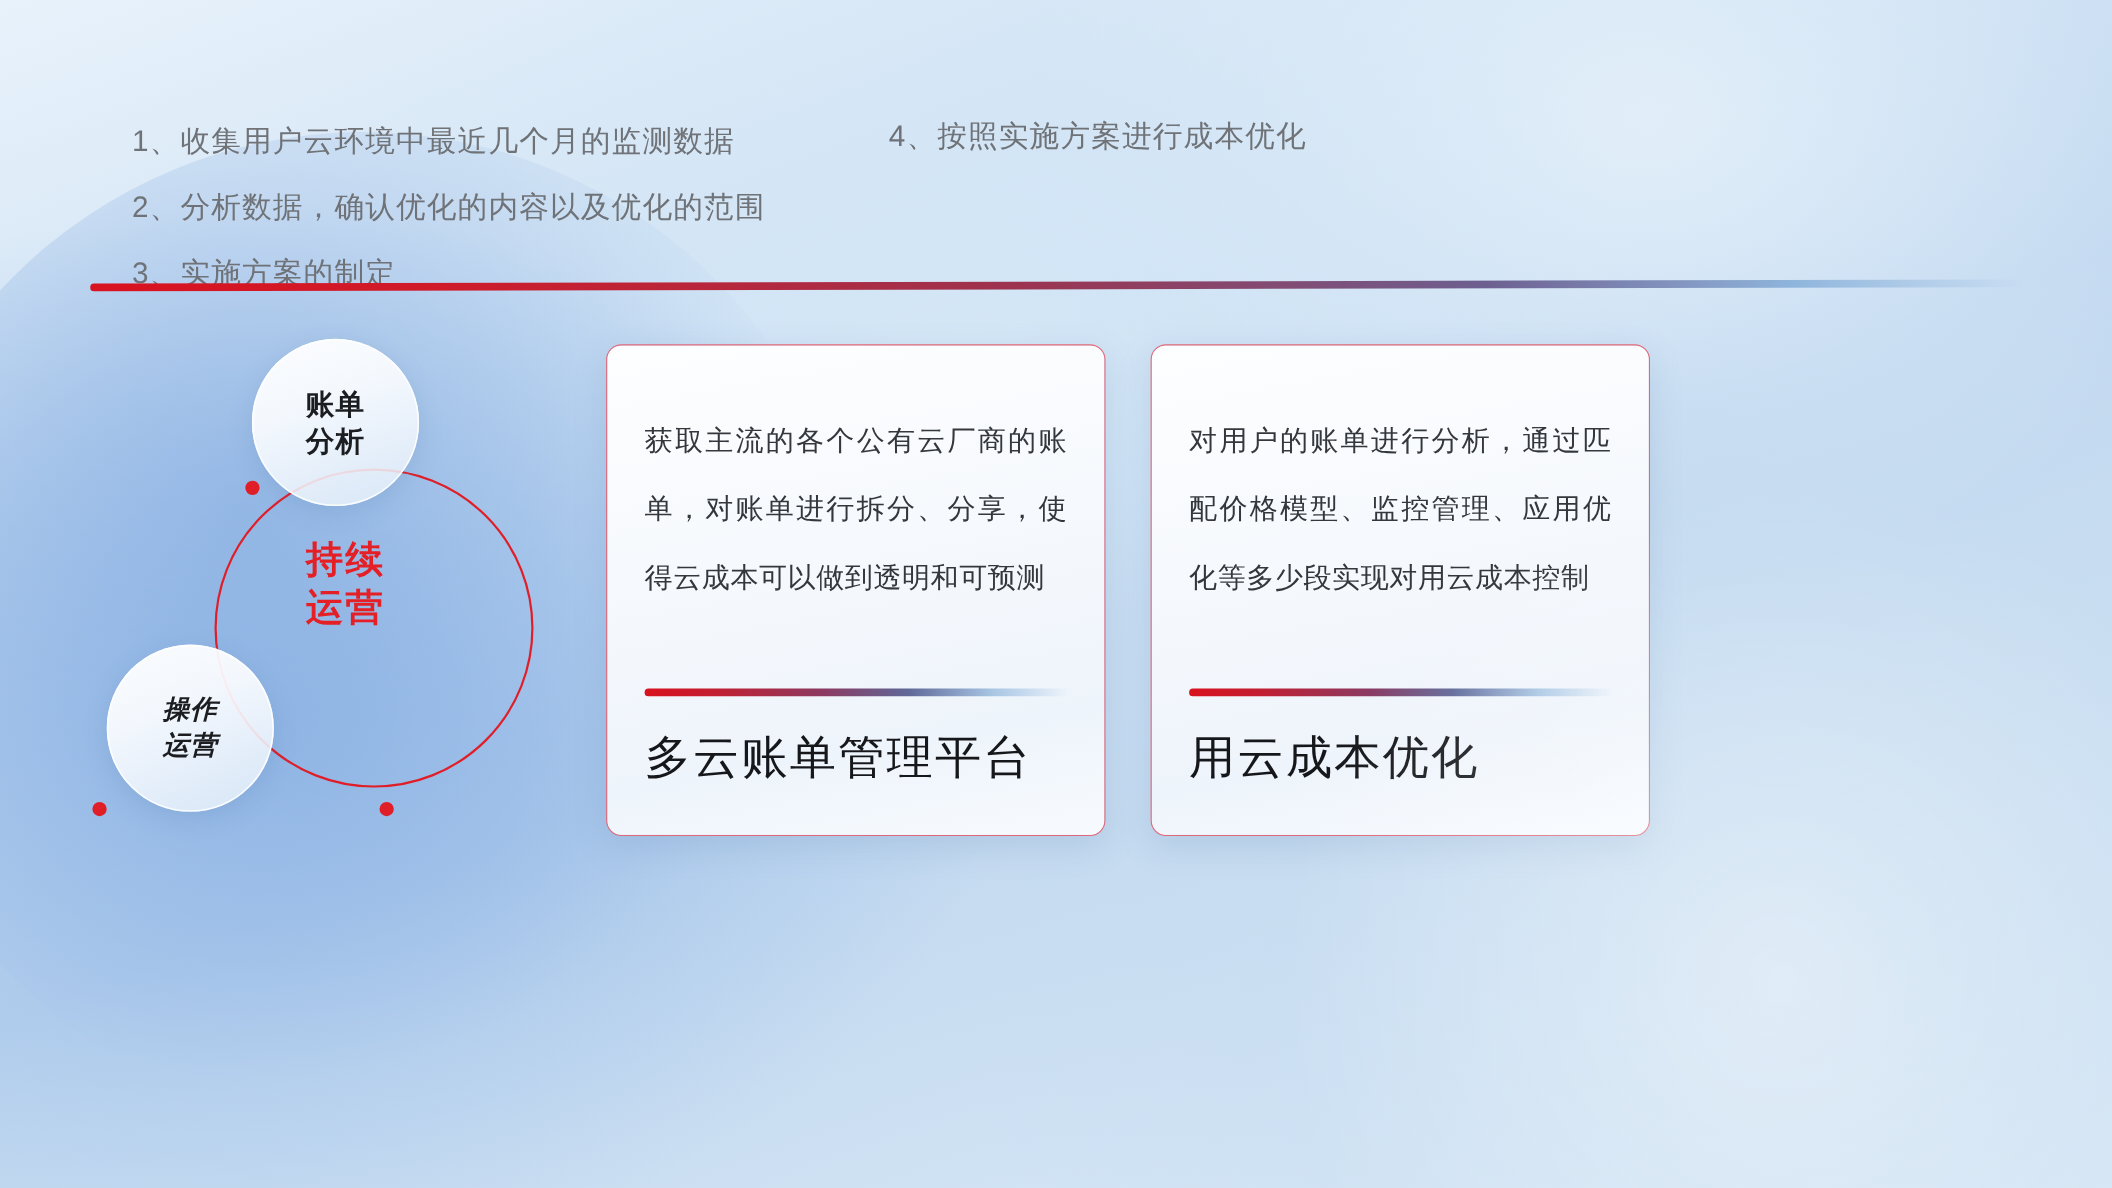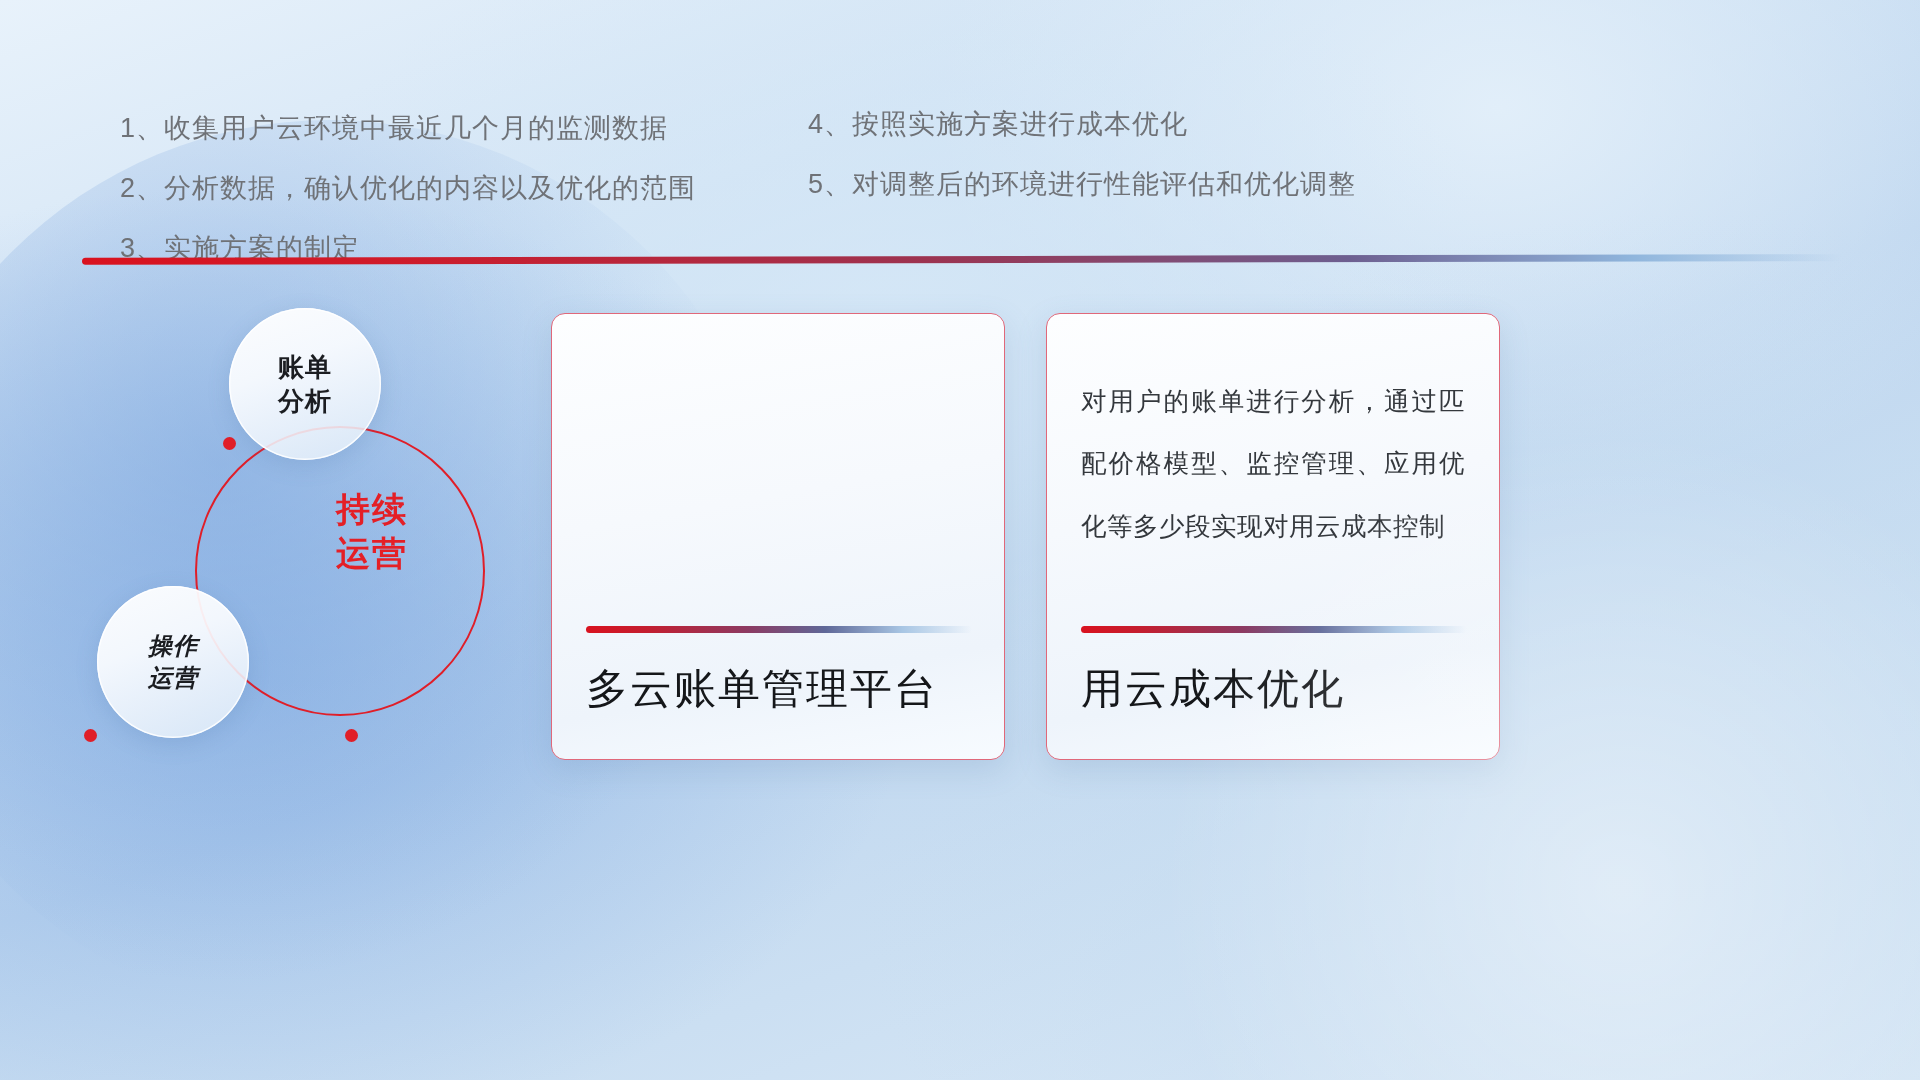--- a/index.html
+++ b/index.html
@@ -57,21 +57,21 @@
     color:#1b1d21;font-weight:bold;font-size:26px;line-height:1.32;letter-spacing:1px;
   }
   .bub-top{left:154px;top:22px;width:152px;height:152px;}
   .bub-bl{left:22px;top:300px;width:152px;height:152px;font-size:24px;font-style:italic;}
   .bub-br{left:280px;top:300px;width:152px;height:152px;font-size:24px;}
   .dot{position:absolute;width:13px;height:13px;border-radius:50%;background:#e01e28;}
   .dot-top{left:223px;top:437px;}
   .dot-bl{left:84px;top:729px;}
   .dot-br{left:345px;top:729px;}
   .center-label{
-    position:absolute;left:203px;top:202px;width:130px;text-align:right;
+    position:absolute;left:203px;top:202px;width:130px;text-align:left;
     color:#e41f26;font-weight:bold;font-size:34px;line-height:1.28;letter-spacing:2px;
   }
 
   
   .card{
     position:absolute;top:313px;width:454px;height:447px;border-radius:14px;
     background:linear-gradient(170deg,#fdfeff 0%,#f6f9fd 42%,#eef4fb 78%,#f7fbff 100%);
     border:1.6px solid #e0687a;
     box-shadow:0 10px 30px rgba(90,125,170,0.18);
     box-sizing:border-box;padding:56px 34px 0 34px;
@@ -96,21 +96,20 @@
 <div class="stage">
 
   <div class="bullets bullets-left">
     <div>1、收集用户云环境中最近几个月的监测数据</div>
     <div>2、分析数据，确认优化的内容以及优化的范围</div>
     <div>3、实施方案的制定</div>
   </div>
 
   <div class="bullets bullets-right">
     <div>4、按照实施方案进行成本优化</div>
-    <div>5、对调整后的环境进行性能评估和优化调整</div>
   </div>
 
   <div class="top-rule"></div>
 
   <div class="diagram">
     <div class="ring"></div>
 
     <div class="bub bub-top">
       <span>
         <span>账单</span><br>
@@ -130,20 +129,21 @@
       <span>持续</span><br>
       <span>运营</span>
     </div>
   </div>
 
   <div class="dot dot-top"></div>
   <div class="dot dot-bl"></div>
   <div class="dot dot-br"></div>
 
   <div class="card card-1">
+    <div class="card-body">获取主流的各个公有云厂商的账单，对账单进行拆分、分享，使得云成本可以做到透明和可预测</div>
     <div class="card-div"></div>
     <div class="card-title">多云账单管理平台</div>
   </div>
 
   <div class="card card-2">
     <div class="card-body">对用户的账单进行分析，通过匹配价格模型、监控管理、应用优化等多少段实现对用云成本控制</div>
     <div class="card-div"></div>
     <div class="card-title">用云成本优化</div>
   </div>
 

